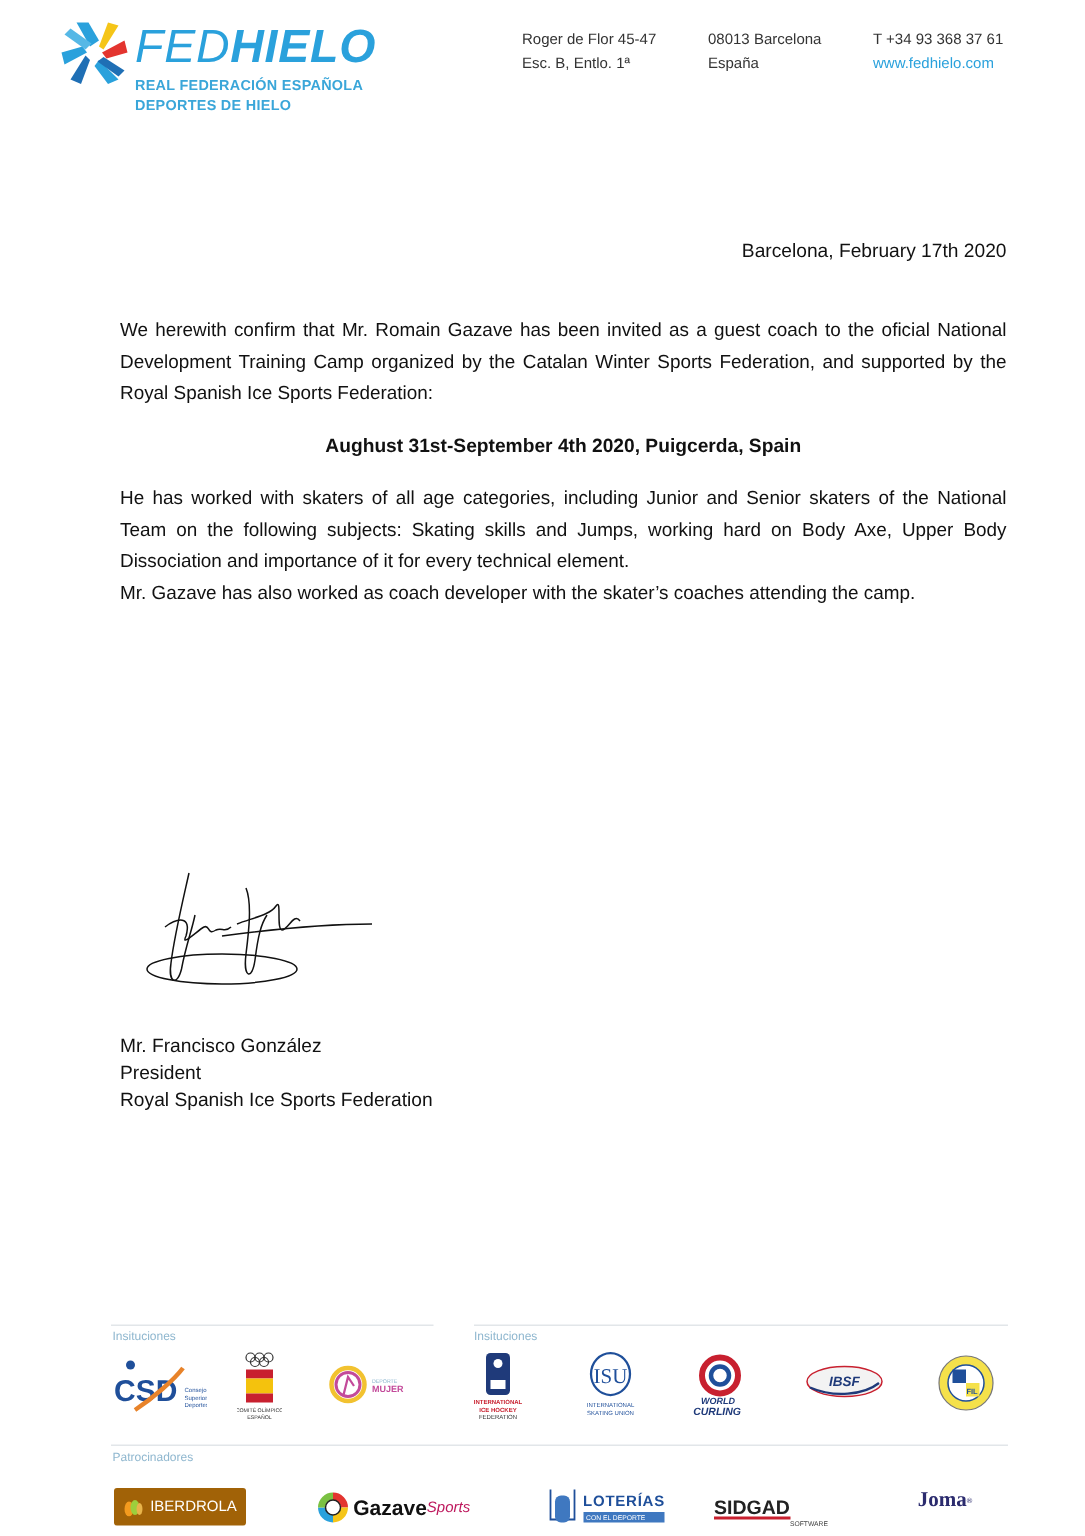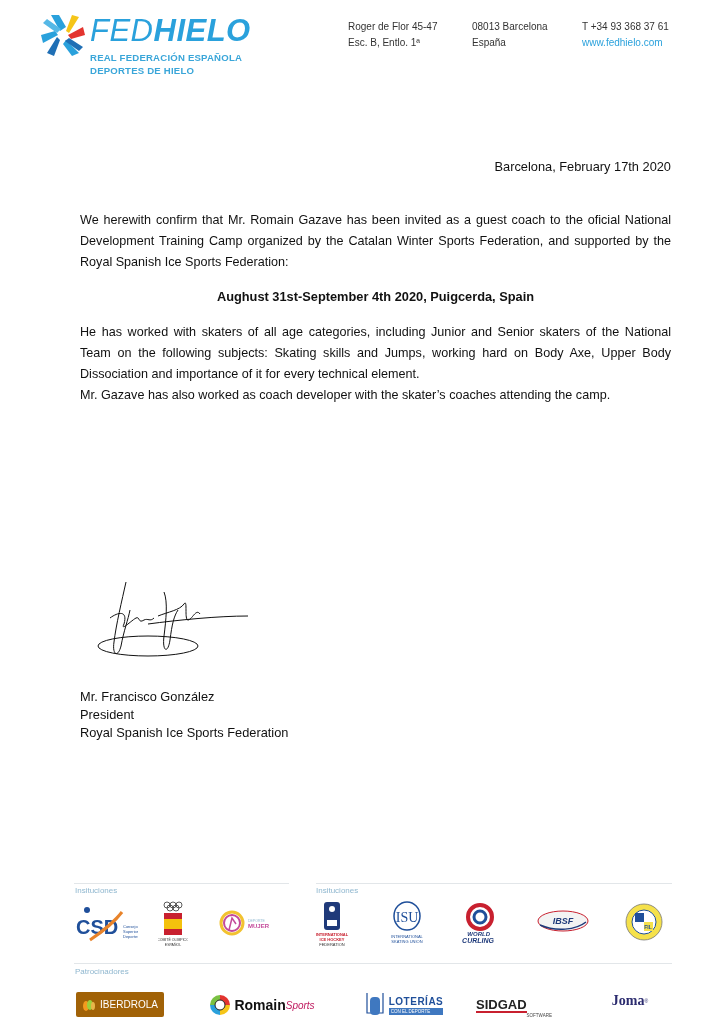--- a/index.html
+++ b/index.html
@@ -189,21 +189,21 @@
 </div>
 
 <div class="abs logo-box" style="left:200px; top:992px; width:124px; height:26px;">
   <svg width="22" height="22" viewBox="0 0 22 22" style="margin-right:3px;">
     <path d="M11,1 A10,10 0 0,1 21,11 L11,11 Z" fill="#e3342f"></path>
     <path d="M21,11 A10,10 0 0,1 11,21 L11,11 Z" fill="#f5c518"></path>
     <path d="M11,21 A10,10 0 0,1 1,11 L11,11 Z" fill="#2aa1dc"></path>
     <path d="M1,11 A10,10 0 0,1 11,1 L11,11 Z" fill="#7ac142"></path>
     <circle cx="11" cy="11" r="5" fill="#fff" stroke="#222" stroke-width="1"></circle>
   </svg>
-  <span style="font-size:14px; font-weight:bold; color:#111;">Romain</span>
+  <span style="font-size:14px; font-weight:bold; color:#111;">Gazave</span>
     <span style="font-size:10px; font-style:italic; color:#be185d;">Sports</span>
 </div>
 
 <div class="abs logo-box" style="left:358px; top:990px; width:92px; height:30px;">
   <svg width="20" height="28" viewBox="0 0 20 28" style="margin-right:4px;">
     <path d="M2,2 L2,22 L18,22 L18,2" stroke="#1f4f9a" stroke-width="1.2" fill="none"></path>
     <rect x="5" y="6" width="10" height="18" rx="4" fill="#3f78c0"></rect>
   </svg>
   <div>
     <div style="font-size:10px; font-weight:bold; color:#1f4f9a; letter-spacing:0.5px;">LOTERÍAS</div>

